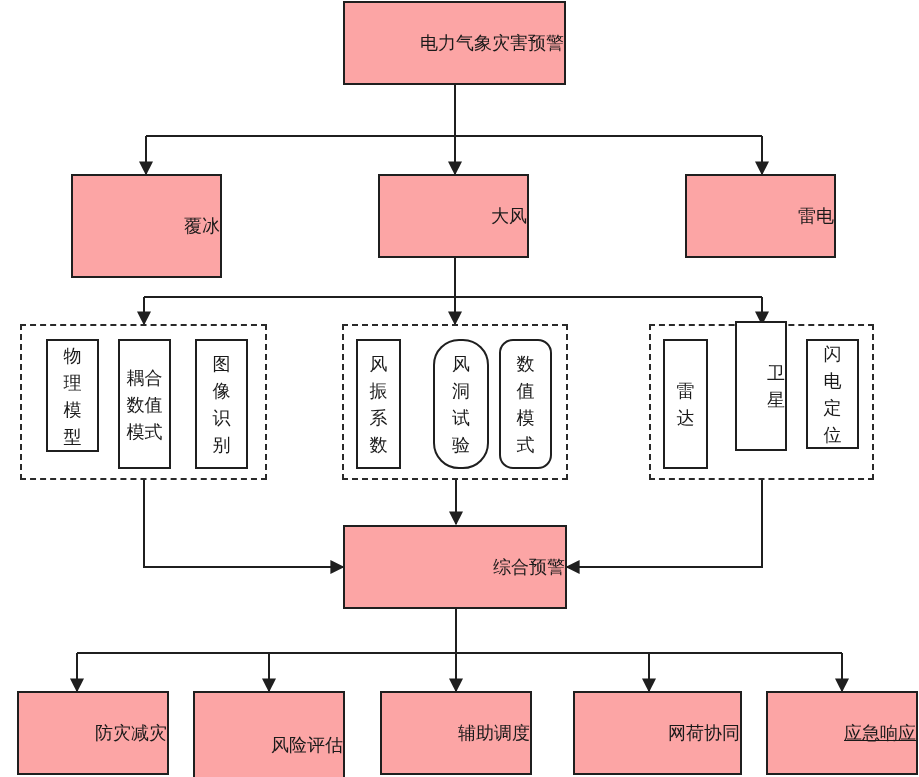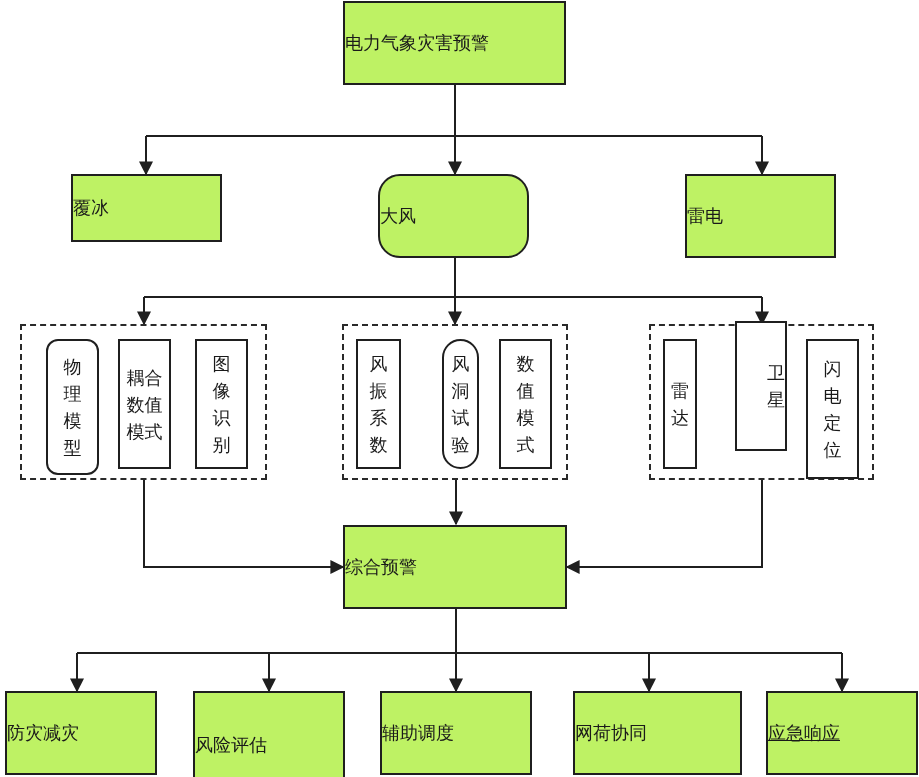--- a/index.html
+++ b/index.html
@@ -1,20 +1,20 @@
 <!DOCTYPE html>
 <html><head>
 <meta charset="utf-8">
 <style>
   html, body { margin: 0; padding: 0; background: #ffffff; }
   body { width: 919px; height: 777px; position: relative; overflow: hidden;
          font-family: "DejaVu Sans", "Liberation Sans", sans-serif; color: #1a1a1a; }
   #edges { position: absolute; left: 0; top: 0; width: 919px; height: 777px; }
-  .box { position: absolute; box-sizing: border-box; border: 2px solid #1f1f1f; background: #bef264;
-         display: flex; align-items: center; justify-content: flex-start; font-size: 18px; }
+  .box { position: absolute; box-sizing: border-box; border: 2px solid #1f1f1f; background: #fca5a5;
+         display: flex; align-items: center; justify-content: flex-end; font-size: 18px; }
   .group { position: absolute; box-sizing: border-box; border: 2px dashed #2a2a2a; background: transparent; }
   .vbox { position: absolute; box-sizing: border-box; border: 2px solid #1f1f1f; background: #fff;
           display: flex; align-items: center; justify-content: center; }
   .vtext { font-size: 18px; line-height: 27px; text-align: center; width: 1em; word-break: break-all; }
   .vtext.two { width: 2em; }
 </style>
 </head>
 <body>
 
 <svg id="edges" xmlns="http://www.w3.org/2000/svg">
@@ -48,68 +48,68 @@
     <line x1="456" y1="653" x2="456" y2="691" marker-end="url(#arr)"></line>
     <line x1="649" y1="653" x2="649" y2="691" marker-end="url(#arr)"></line>
     <line x1="842" y1="653" x2="842" y2="691" marker-end="url(#arr)"></line>
   </g>
 </svg>
 
 <div class="box" style="left:343px; top:1px; width:223px; height:84px;">
   <span>电力气象灾害预警</span>
 </div>
 
-<div class="box" style="left:71px; top:174px; width:151px; height:68px;">
+<div class="box" style="left:71px; top:174px; width:151px; height:104px;">
   <span>覆冰</span>
 </div>
-<div class="box" style="left:378px; top:174px; width:151px; height:84px;border-radius:22px;">
+<div class="box" style="left:378px; top:174px; width:151px; height:84px;">
   <span>大风</span>
 </div>
 <div class="box" style="left:685px; top:174px; width:151px; height:84px;">
   <span>雷电</span>
 </div>
 
 <div class="group" style="left:20px; top:324px; width:247px; height:156px;"></div>
-<div class="vbox" style="left:46px; top:339px; width:53px; height:136px;border-radius:12px;">
+<div class="vbox" style="left:46px; top:339px; width:53px; height:113px;">
   <span class="vtext">物理模型</span>
 </div>
 <div class="vbox" style="left:118px; top:339px; width:53px; height:130px;">
   <span class="vtext two">耦合数值模式</span>
 </div>
 <div class="vbox" style="left:195px; top:339px; width:53px; height:130px;">
   <span class="vtext">图像识别</span>
 </div>
 
 <div class="group" style="left:342px; top:324px; width:226px; height:156px;"></div>
 <div class="vbox" style="left:356px; top:339px; width:45px; height:130px;">
   <span class="vtext">风振系数</span>
 </div>
-<div class="vbox" style="left:442px; top:339px; width:37px; height:130px;border-radius:26px;">
+<div class="vbox" style="left:433px; top:339px; width:56px; height:130px;border-radius:26px;">
   <span class="vtext">风洞试验</span>
 </div>
-<div class="vbox" style="left:499px; top:339px; width:53px; height:130px;">
+<div class="vbox" style="left:499px; top:339px; width:53px; height:130px;border-radius:14px;">
   <span class="vtext">数值模式</span>
 </div>
 
 <div class="group" style="left:649px; top:324px; width:225px; height:156px;"></div>
-<div class="vbox" style="left:663px; top:339px; width:34px; height:130px;">
+<div class="vbox" style="left:663px; top:339px; width:45px; height:130px;">
   <span class="vtext">雷达</span>
 </div>
 <div class="vbox" style="left:735px; top:321px; width:52px; height:130px;justify-content:flex-end;">
   <span class="vtext">卫星</span>
 </div>
-<div class="vbox" style="left:806px; top:339px; width:53px; height:140px;">
+<div class="vbox" style="left:806px; top:339px; width:53px; height:110px;">
   <span class="vtext">闪电定位</span>
 </div>
 
 <div class="box" style="left:343px; top:525px; width:224px; height:84px;">
   <span>综合预警</span>
 </div>
 
-<div class="box" style="left:5px; top:691px; width:152px; height:84px;">
+<div class="box" style="left:17px; top:691px; width:152px; height:84px;">
   <span>防灾减灾</span>
 </div>
 <div class="box" style="left:193px; top:691px; width:152px; height:108px;">
   <span>风险评估</span>
 </div>
 <div class="box" style="left:380px; top:691px; width:152px; height:84px;">
   <span>辅助调度</span>
 </div>
 <div class="box" style="left:573px; top:691px; width:169px; height:84px;">
   <span>网荷协同</span>

